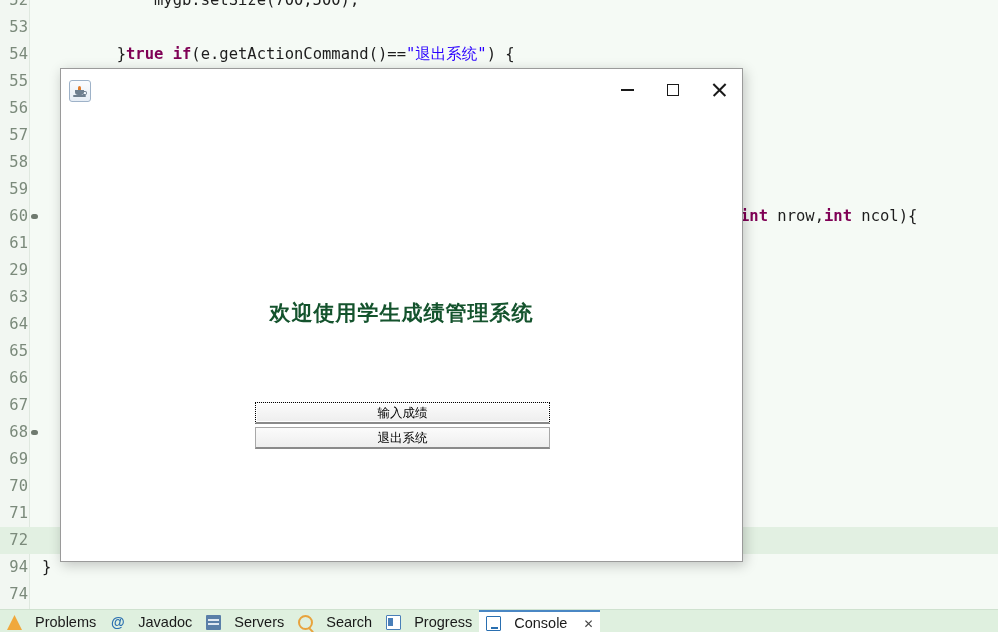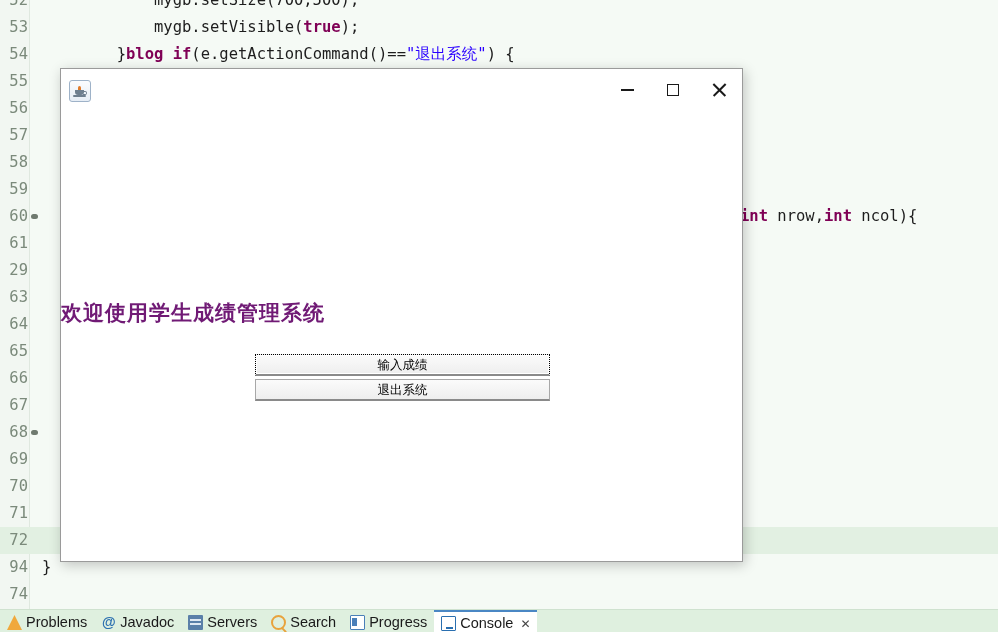--- a/index.html
+++ b/index.html
@@ -98,21 +98,21 @@
     width: 998px; height: 26px;
     background: #dff0df;
     border-top: 1px solid #cfe2cf;
     display: flex;
     align-items: stretch;
     overflow: hidden;
   }
   .vtab {
     display: flex;
     align-items: center;
-    gap: 4px;
+    gap: 13px;
     padding: 0 7px;
     font-size: 14.5px;
     color: #1a1a1a;
     white-space: nowrap;
     font-family: "Liberation Sans", sans-serif;
   }
   .vtab.active {
     background: #ffffff;
     border-top: 2px solid #4a87c4;
   }
@@ -249,24 +249,25 @@
   .dlg-body {
     position: relative;
     height: 450px;
     background: #ffffff;
   }
 
   .dlg-heading {
     position: absolute;
     left: 0; right: 0;
     top: 188px;
+    text-align: center;
     font-family: "DejaVu Serif", "Liberation Serif", serif;
     font-size: 21px;
     font-weight: bold;
-    color: #701a75;
+    color: #14532d;
     letter-spacing: 1px;
   }
 
   .btn-stack {
     position: absolute;
     left: 194px;
     top: 243px;
     width: 295px;
   }
   .swing-btn {
@@ -283,33 +284,34 @@
     text-align: center;
     line-height: 19px;
     padding: 0;
     cursor: default;
   }
   .swing-btn.focused {
     outline: none;
     box-shadow: inset 0 0 0 1px #ffffff;
     border: 1px dotted #000000;
     border-bottom: 2px solid #8a8a8a;
+    margin-top: 48px;
   }
 </style>
 </head>
 <body>
 
 <div id="screen">
 
   <div id="editor">
     <div class="gutter"></div>
     <div class="code-lines" id="code-lines" style="top: -13px;">
         <div class="code-line"><span class="lineno">52</span><span class="code-text"><span class="plain">            mygb.setSize(700,500);</span></span></div>
-        <div class="code-line"><span class="lineno">53</span><span class="code-text"><span class="plain">            mygb.setVisible(</span><span class="kw">true</span><span class="plain">);</span></span></div>
-        <div class="code-line"><span class="lineno">54</span><span class="code-text"><span class="plain">        }</span><span class="kw">blog</span><span class="plain"> </span><span class="kw">if</span><span class="plain">(e.getActionCommand()==</span><span class="str">"退出系统"</span><span class="plain">) {</span></span></div>
+        <div class="code-line"><span class="lineno">53</span></div>
+        <div class="code-line"><span class="lineno">54</span><span class="code-text"><span class="plain">        }</span><span class="kw">true</span><span class="plain"> </span><span class="kw">if</span><span class="plain">(e.getActionCommand()==</span><span class="str">"退出系统"</span><span class="plain">) {</span></span></div>
         <div class="code-line"><span class="lineno">55</span><span class="code-text"></span></div>
         <div class="code-line"><span class="lineno">56</span><span class="code-text"></span></div>
         <div class="code-line"><span class="lineno">57</span><span class="code-text"></span></div>
         <div class="code-line"><span class="lineno">58</span><span class="code-text"></span></div>
         <div class="code-line"><span class="lineno">59</span><span class="code-text"></span></div>
         <div class="code-line"><span class="lineno">60</span><span class="fold-marker"></span><span class="code-text" style="left: 740px;"><span class="kw">int</span><span class="plain"> nrow,</span><span class="kw">int</span><span class="plain"> ncol){</span></span></div>
         <div class="code-line"><span class="lineno">61</span><span class="code-text"></span></div>
         <div class="code-line"><span class="lineno">29</span><span class="code-text"></span></div>
         <div class="code-line"><span class="lineno">63</span><span class="code-text"></span></div>
         <div class="code-line"><span class="lineno">64</span><span class="code-text"></span></div>

